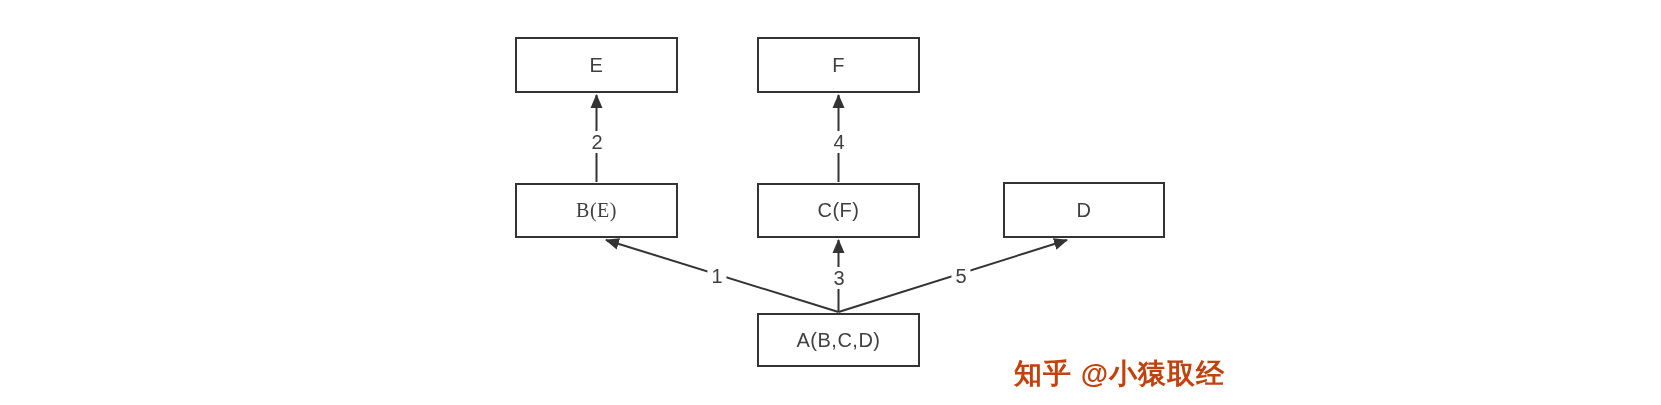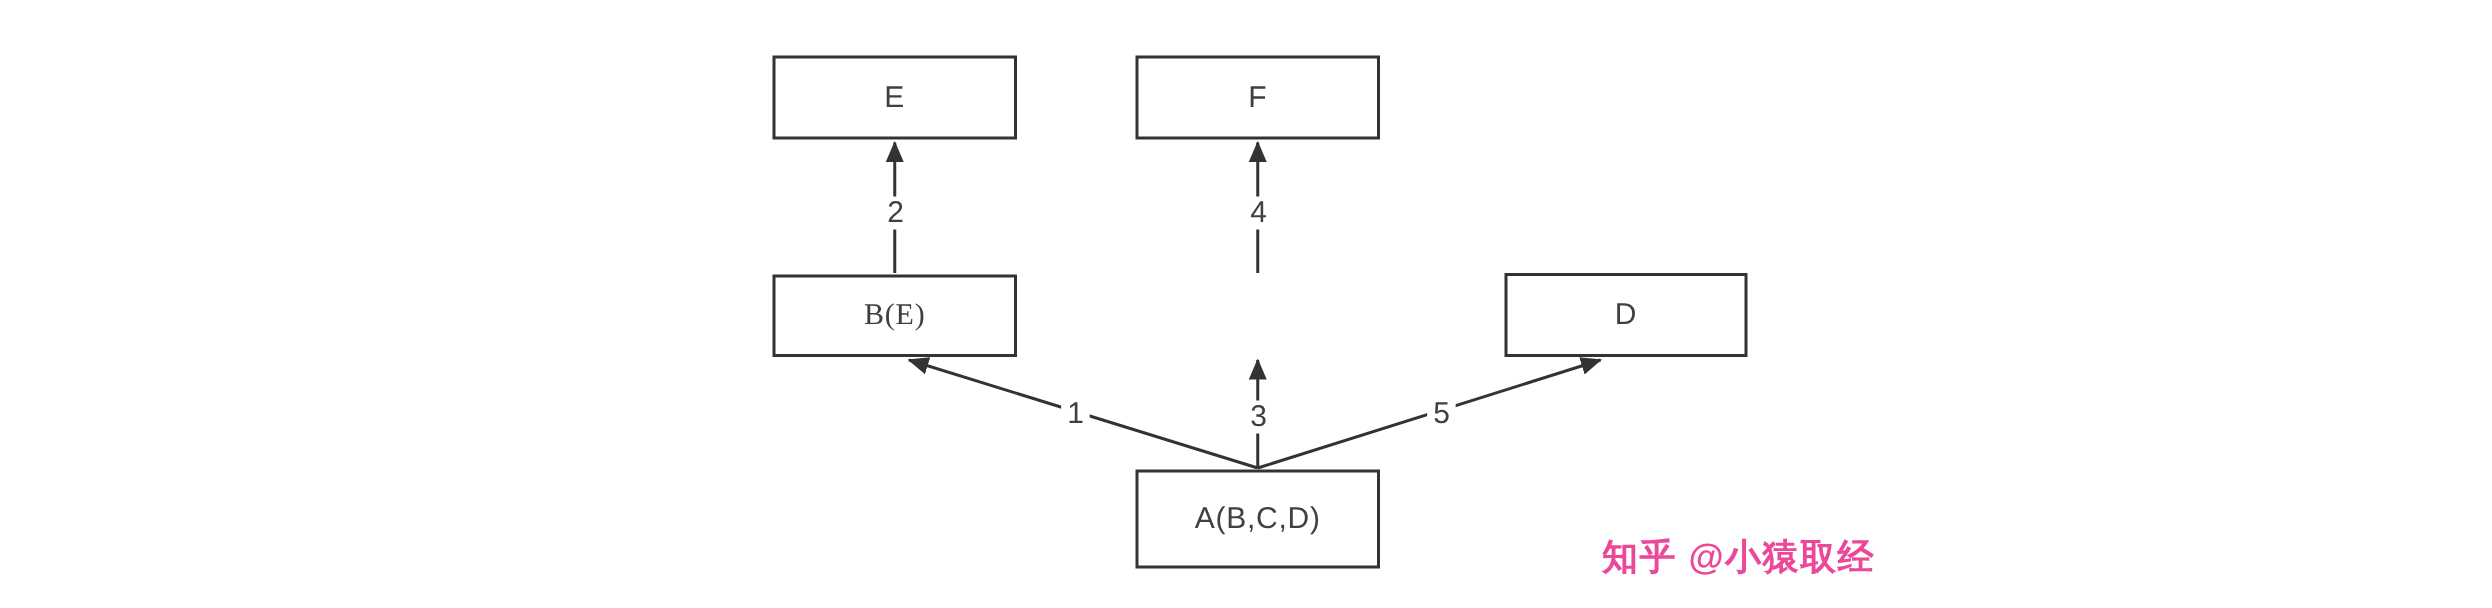--- a/index.html
+++ b/index.html
@@ -39,36 +39,36 @@
     position: absolute;
     transform: translate(-50%, -50%);
     background: #ffffff;
     padding: 1px 4px;
     font-size: 20px;
     color: #404040;
     line-height: 1;
   }
   .watermark {
     position: absolute;
-    left: 1068px;
+    left: 1014px;
     top: 355px;
-    font-size: 24px;
+    font-size: 28px;
     font-weight: bold;
-    color: #ec4899;
+    color: #c2410c;
     letter-spacing: 1px;
     white-space: nowrap;
     text-shadow: 0 1px 0 #ffffff;
   }
   
   #node-E { left: 515px; top: 37px;  width: 163px; height: 56px; }
   #node-F { left: 757px; top: 37px;  width: 163px; height: 56px; }
   #node-B { left: 515px; top: 183px; width: 163px; height: 55px; font-family: Liberation Serif, serif; }
   #node-C { left: 757px; top: 183px; width: 163px; height: 55px; }
   #node-D { left: 1003px; top: 182px; width: 162px; height: 56px; }
-  #node-A { left: 757px; top: 313px; width: 163px; height: 66px; }
+  #node-A { left: 757px; top: 313px; width: 163px; height: 54px; }
   #edge-label-1 { left: 717px; top: 276px; }
   #edge-label-2 { left: 597px; top: 142px; }
   #edge-label-3 { left: 839px; top: 278px; }
   #edge-label-4 { left: 839px; top: 142px; }
   #edge-label-5 { left: 961px; top: 276px; }
 </style>
 </head>
 <body>
 
 <div id="canvas">
@@ -93,20 +93,23 @@
 
   <div id="node-E" class="node-box">
     <span>E</span>
   </div>
   <div id="node-F" class="node-box">
     <span>F</span>
   </div>
   <div id="node-B" class="node-box">
     <span>B(E)</span>
   </div>
+  <div id="node-C" class="node-box">
+    <span>C(F)</span>
+  </div>
   <div id="node-D" class="node-box">
     <span>D</span>
   </div>
   <div id="node-A" class="node-box">
     <span>A(B,C,D)</span>
   </div>
 
   <span id="edge-label-1" class="edge-label">1</span>
   <span id="edge-label-2" class="edge-label">2</span>
   <span id="edge-label-3" class="edge-label">3</span>

